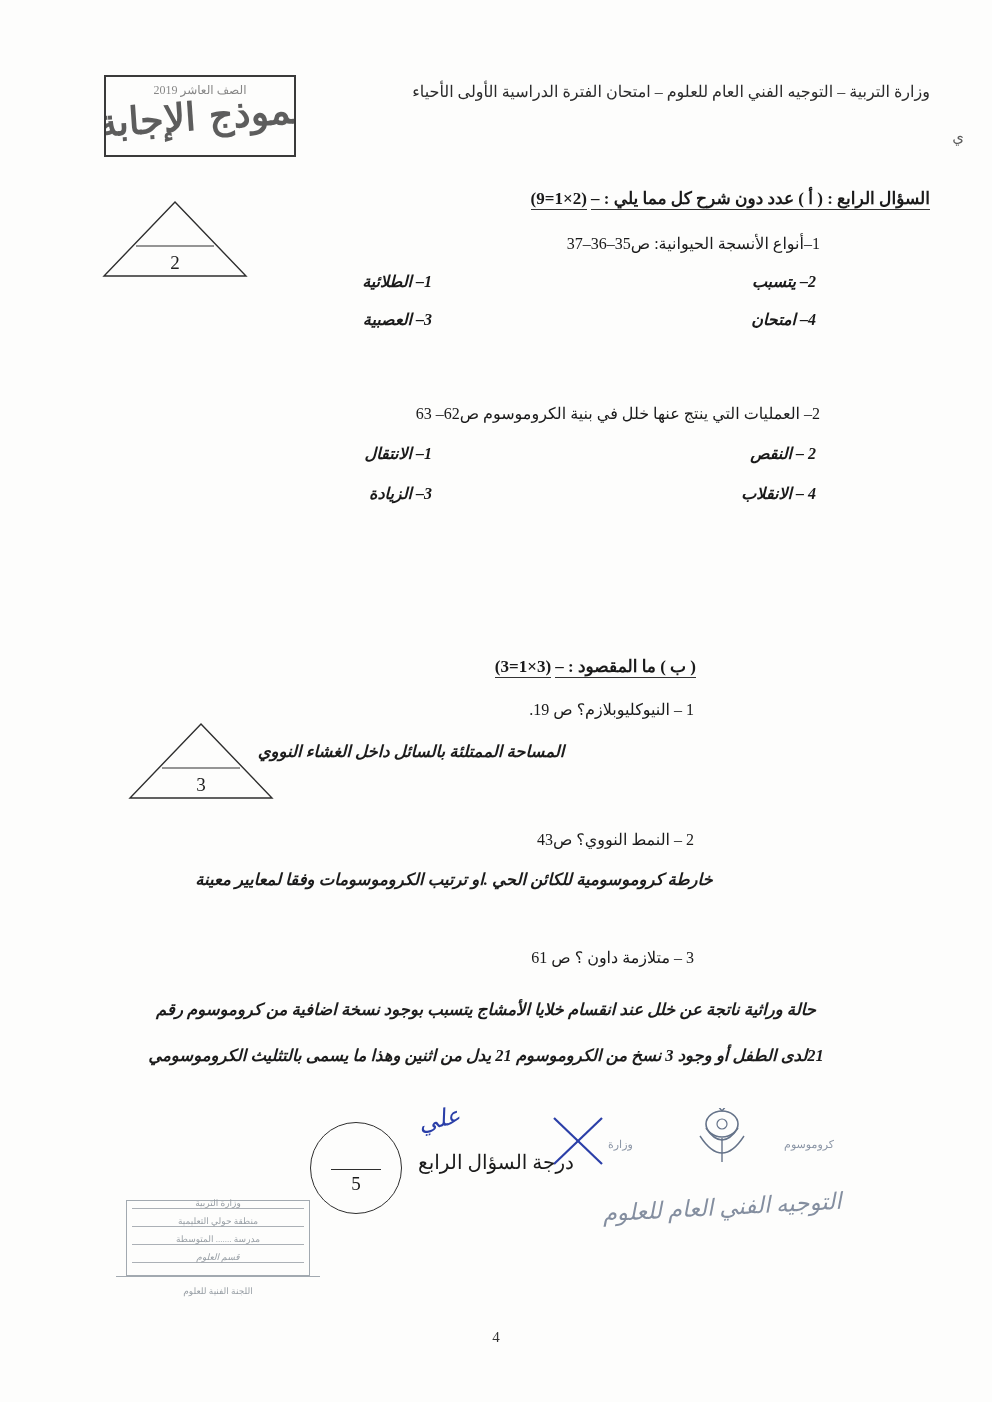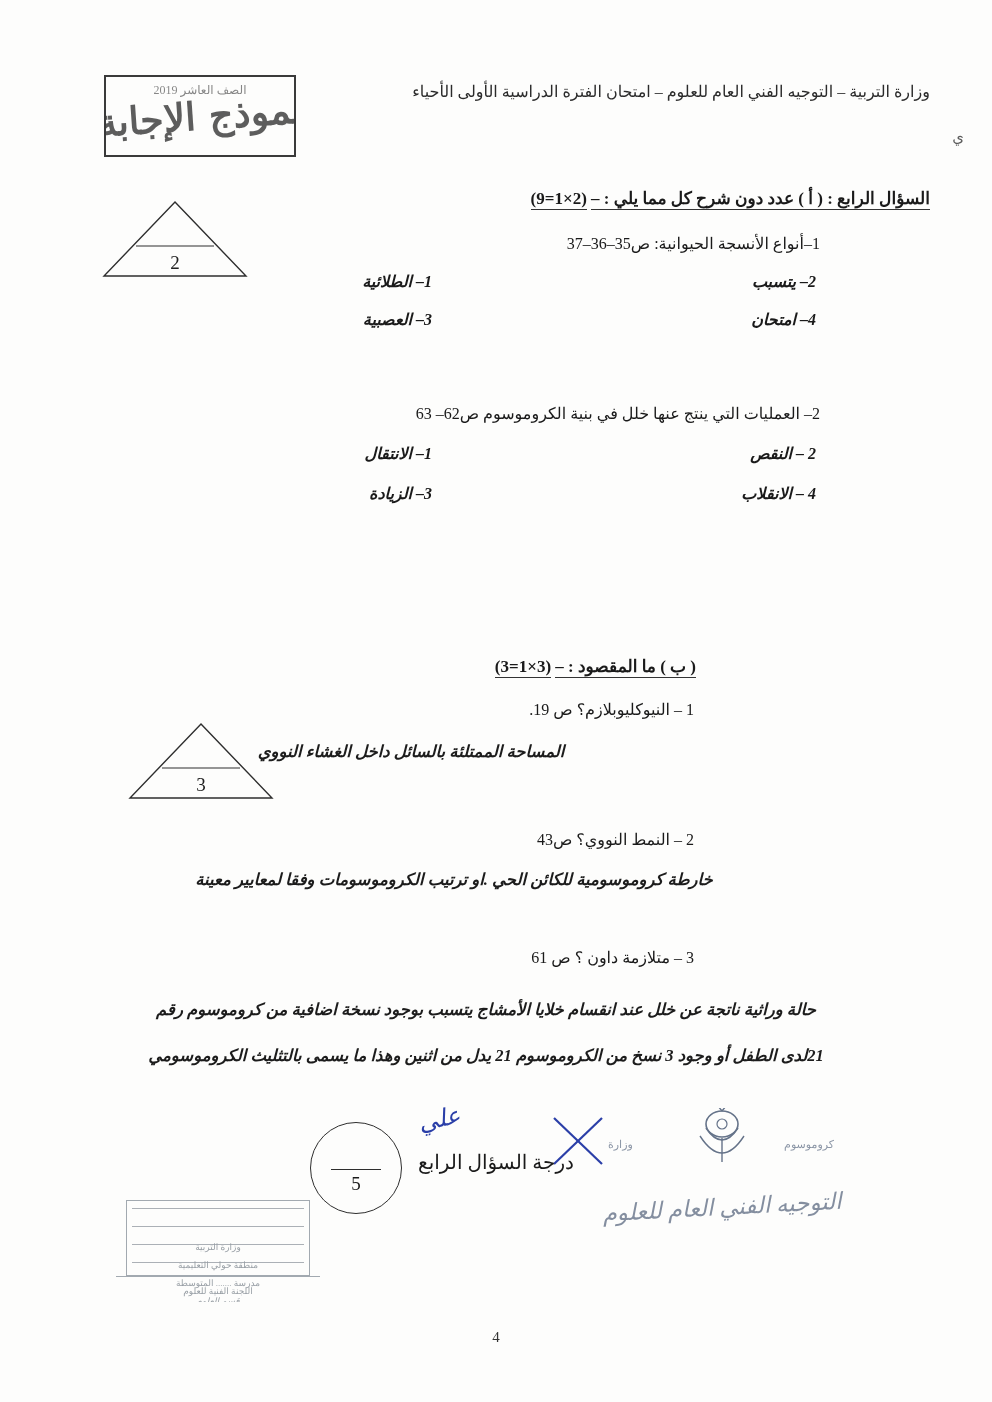--- a/index.html
+++ b/index.html
@@ -274,21 +274,20 @@
     border-top: 1px solid #7a828c;
   }
   .school-stamp .ss-t1 { top: 16px; }
   .school-stamp .ss-t2 { top: 34px; }
   .school-stamp .ss-t3 { top: 52px; }
   .school-stamp .ss-t4 { top: 70px; }
   .school-stamp .ss-txt {
     position: absolute;
     left: 0; right: 0;
     white-space: nowrap;
-    margin-top: 44px;
   }
   .school-stamp .base {
     position: absolute;
     bottom: 16px;
     left: 4px; right: 4px;
     height: 9px;
     border-top: 1.4px solid #6b7682;
   }
   .school-stamp .base2 {
     position: absolute;

